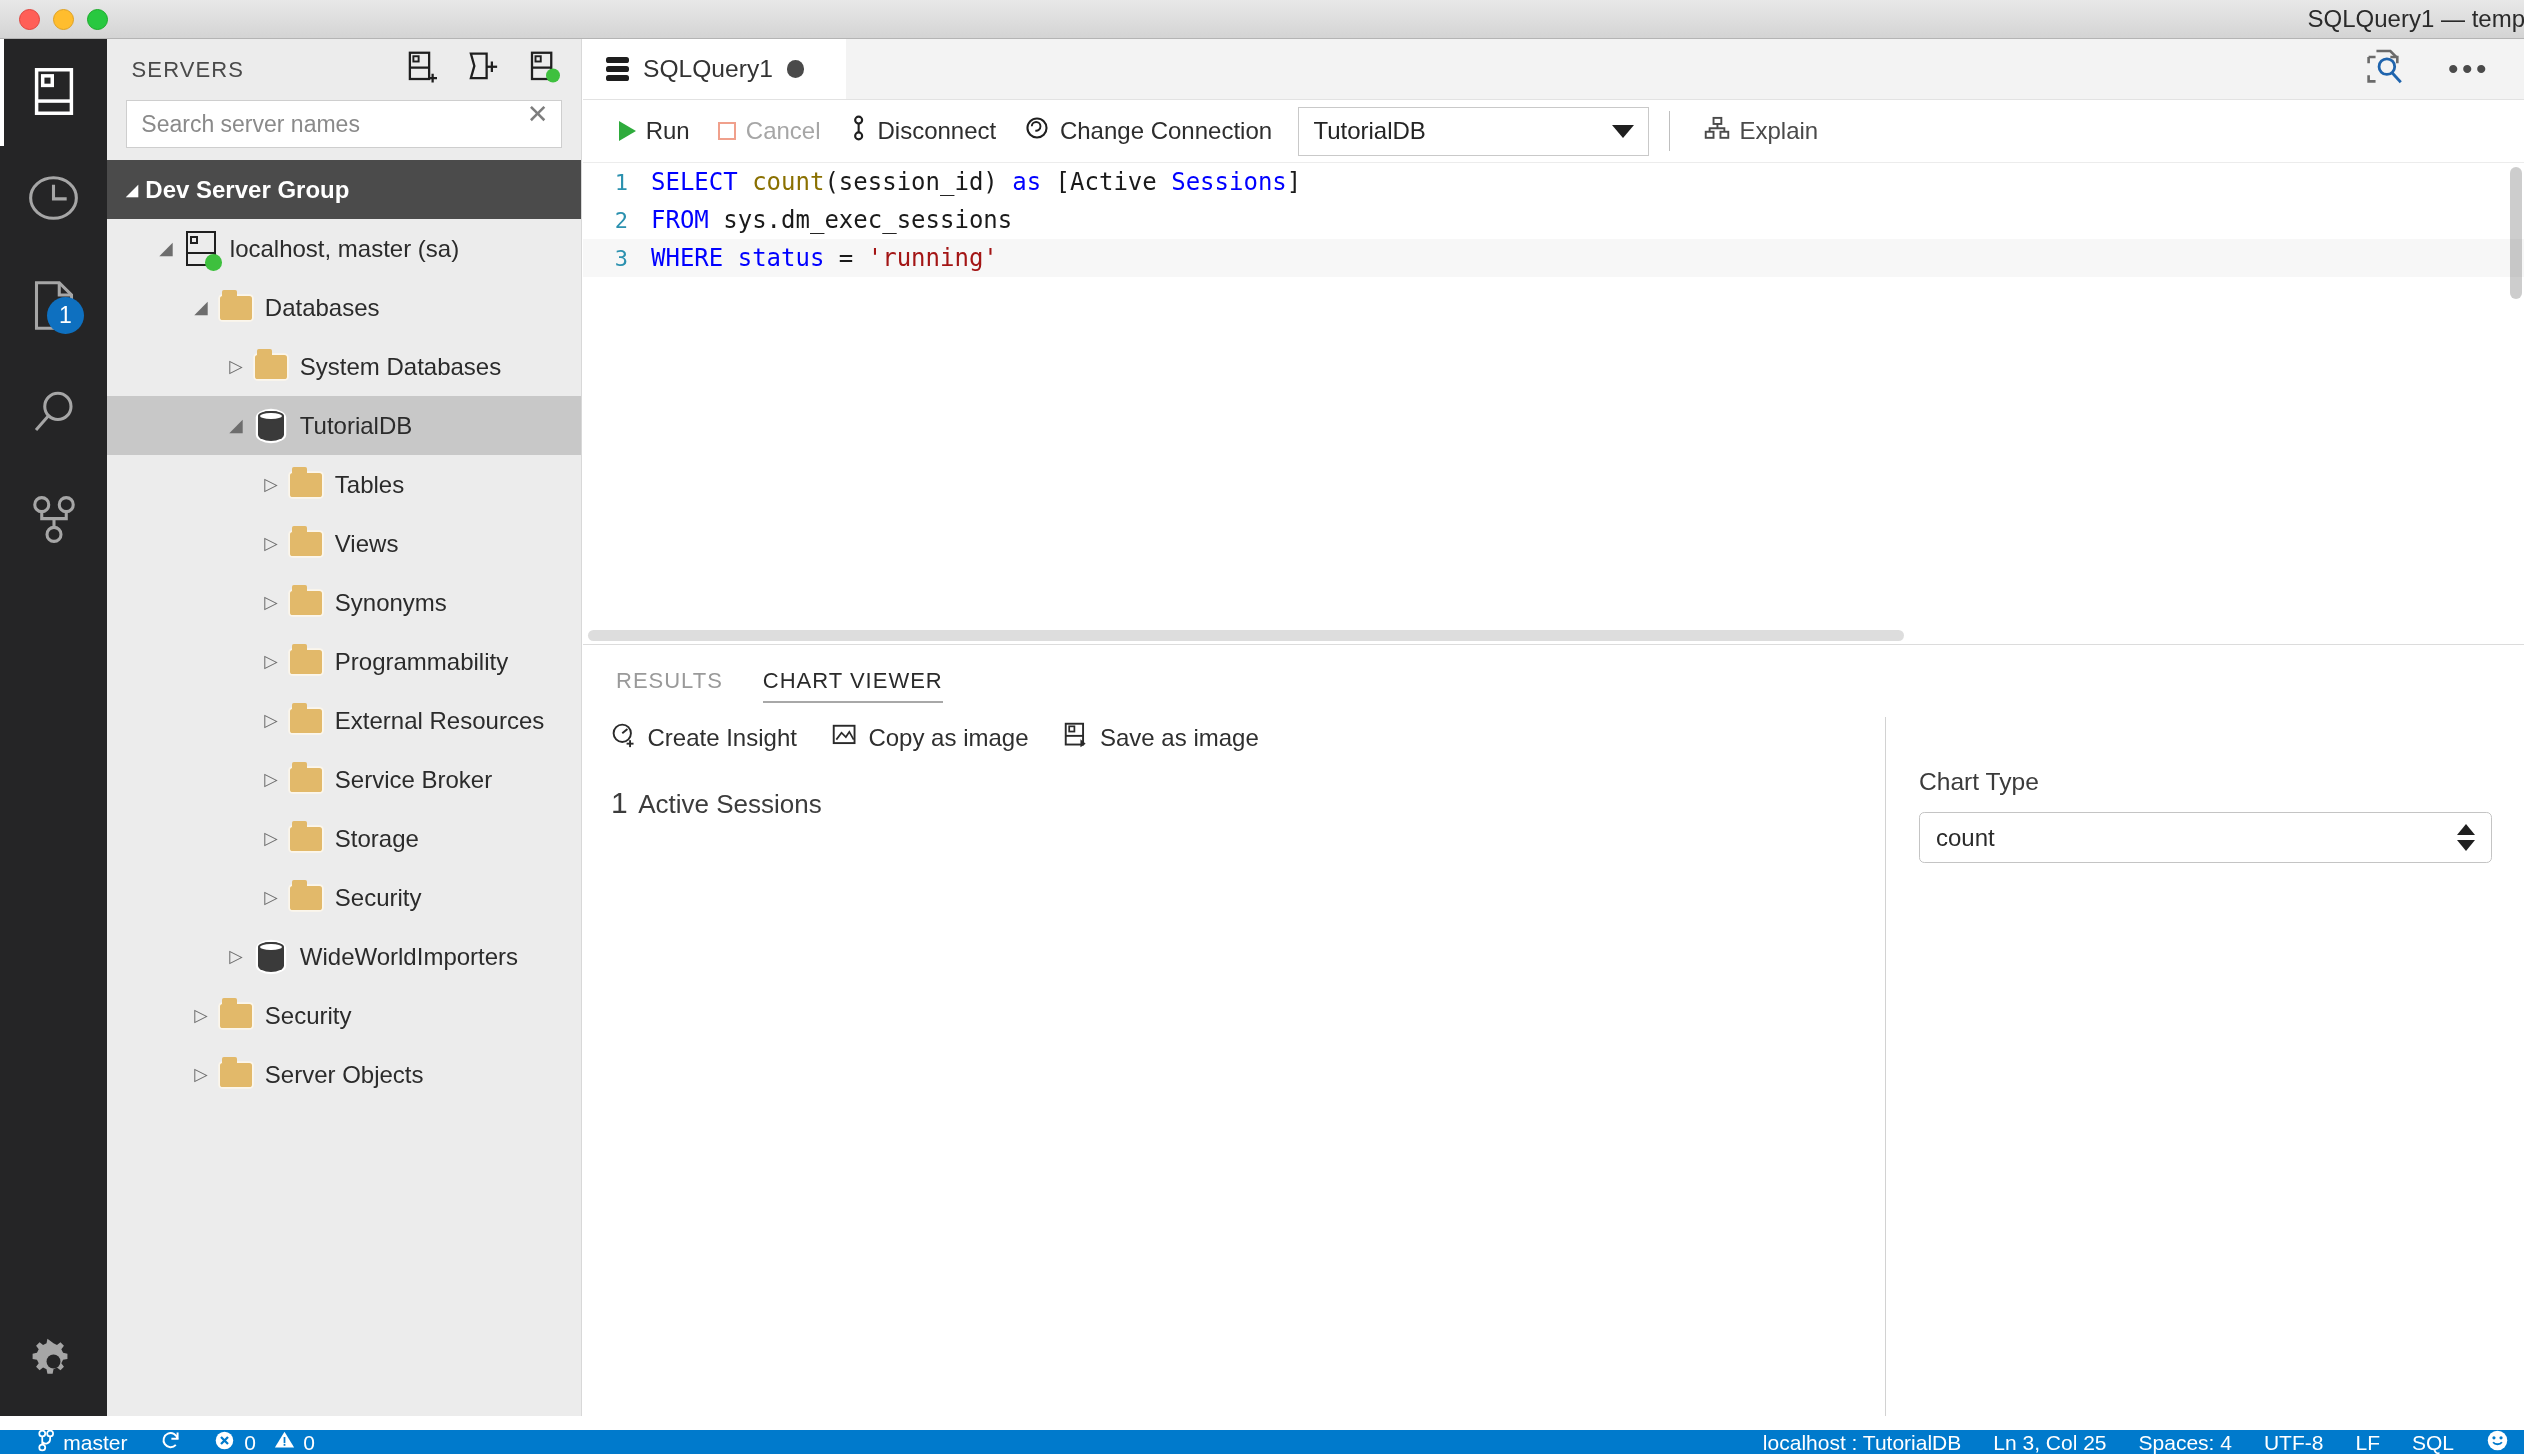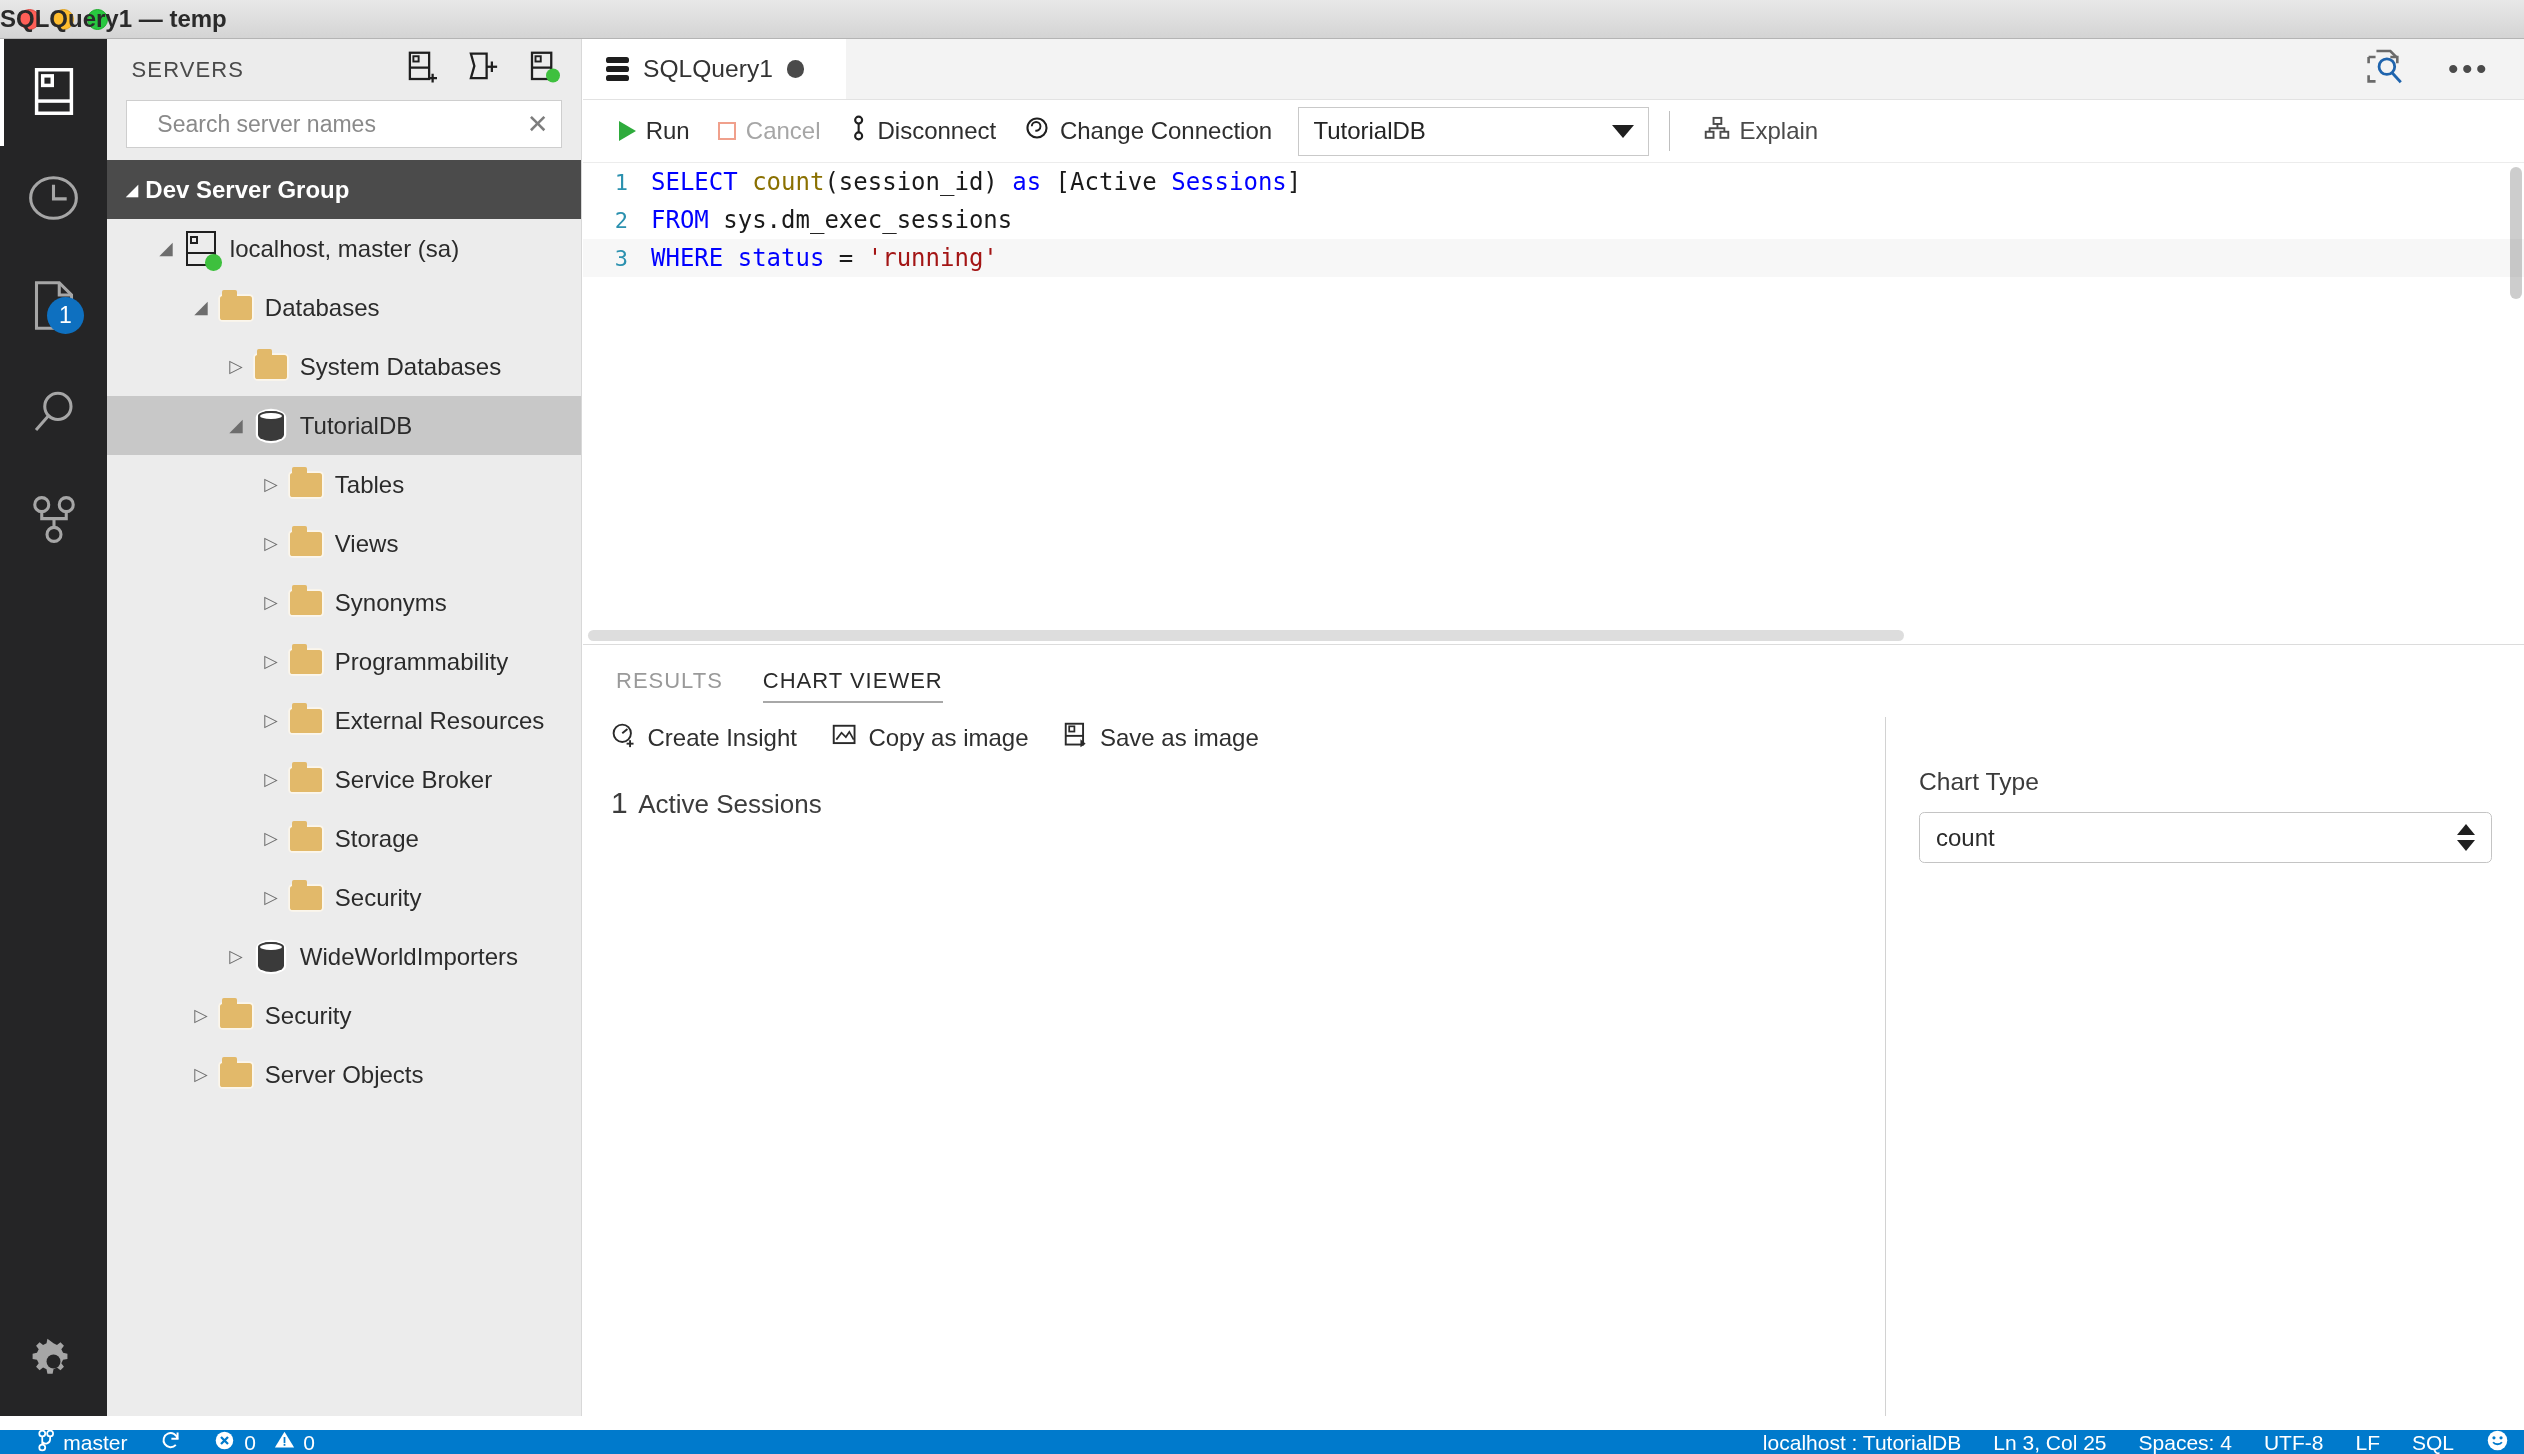--- a/index.html
+++ b/index.html
@@ -16,22 +16,22 @@
     background: linear-gradient(to bottom, #e8e8e8 0%, #d4d4d4 100%);
     border-bottom: 0.9px solid #b4b4b4;
     display: flex; align-items: center;
   }
   .traffic { display: flex; gap: 13px; margin-left: 19.3px; }
   .tl { width: 21px; height: 21px; border-radius: 50%; }
   .tl.red { background: #ff5f57; border: 0.9px solid #e0443e; }
   .tl.yellow { background: #ffbd2e; border: 0.9px solid #dea123; }
   .tl.green { background: #28c840; border: 0.9px solid #1aab29; }
   .titlebar-title {
-    position: absolute; left: 0; right: 0; text-align: left;
-    font-size: 24px; color: #2a2a2a; font-weight: bold;
+    position: absolute; left: 0; right: 0; text-align: right;
+    font-size: 24px; color: #2a2a2a;
   }
 
   
   .activitybar {
     position: absolute; top: 39px; left: 0; width: 107px; bottom: 39px;
     background: #252526;
     display: flex; flex-direction: column; align-items: center;
   }
   .act-item {
     width: 107px; height: 107px;
@@ -61,21 +61,21 @@
     height: 61px; display: flex; align-items: center;
     padding: 0 19.3px 0 24.6px;
   }
   .sb-title {
     font-size: 22px; letter-spacing: 1.1px; color: #4a4a4a; flex: 1;
   }
   .sb-actions { display: flex; gap: 30px; align-items: center; }
   .sb-search-wrap { padding: 0 19.3px 12.3px 19.3px; }
   .sb-search {
     position: relative; background: #fff; border: 0.9px solid #cecece;
-    height: 48px; display: flex; align-items: center; padding-left: 16px;
+    height: 48px; display: flex; 
   }
   .sb-search input {
     flex: 1; border: 0; outline: 0; background: transparent;
     font-size: 23px; color: #444; padding: 0 14px;
     font-family: "Liberation Sans", sans-serif;
   }
   .sb-search input::placeholder { color: #8a8a8a; }
   .sb-clear {
     width: 46px; text-align: center; color: #7d7d7d; font-size: 26px;
     line-height: 1;

